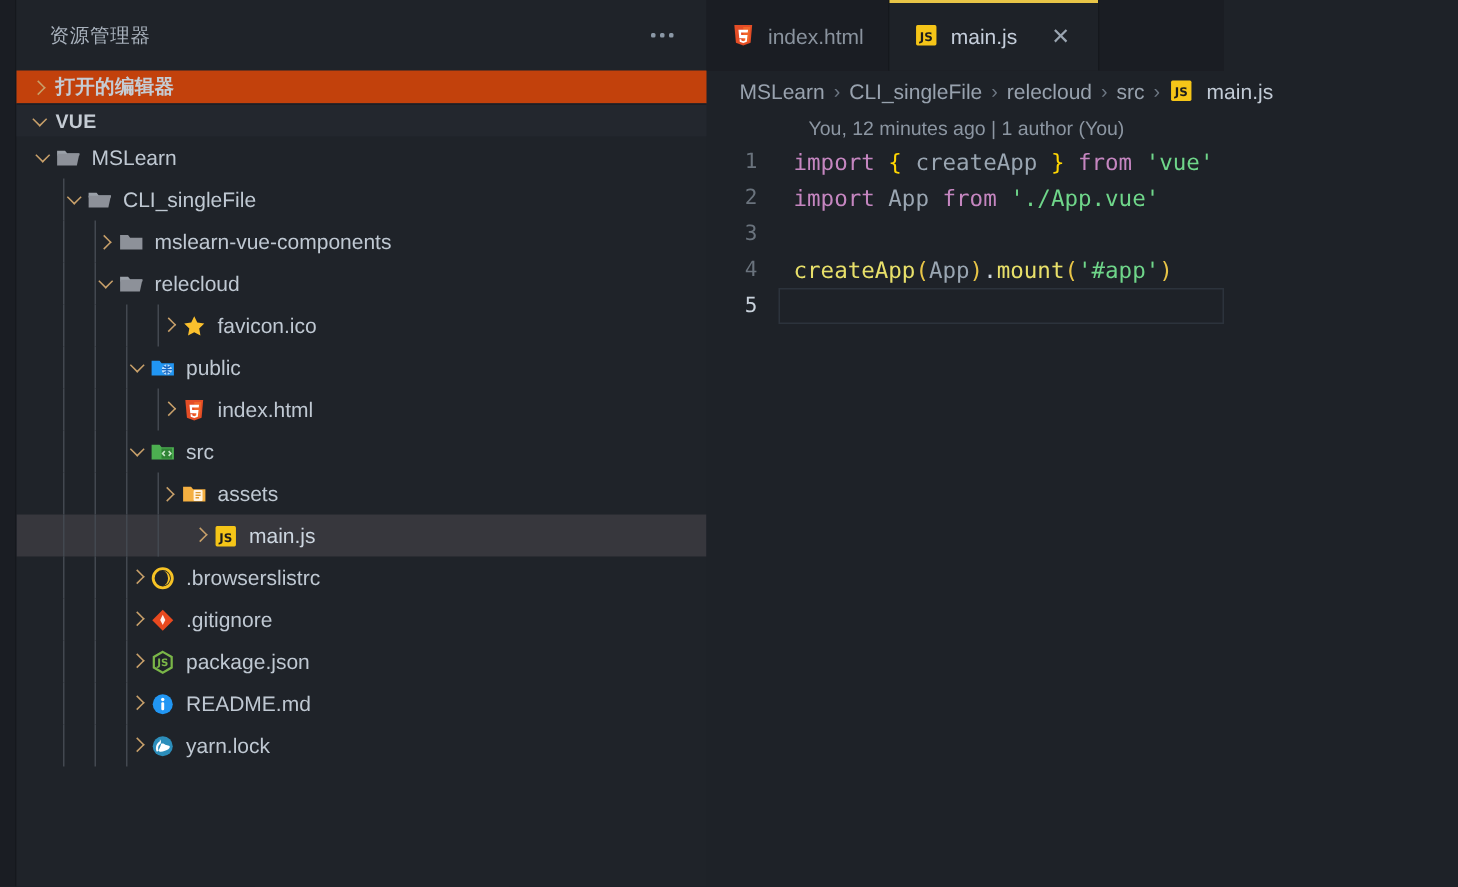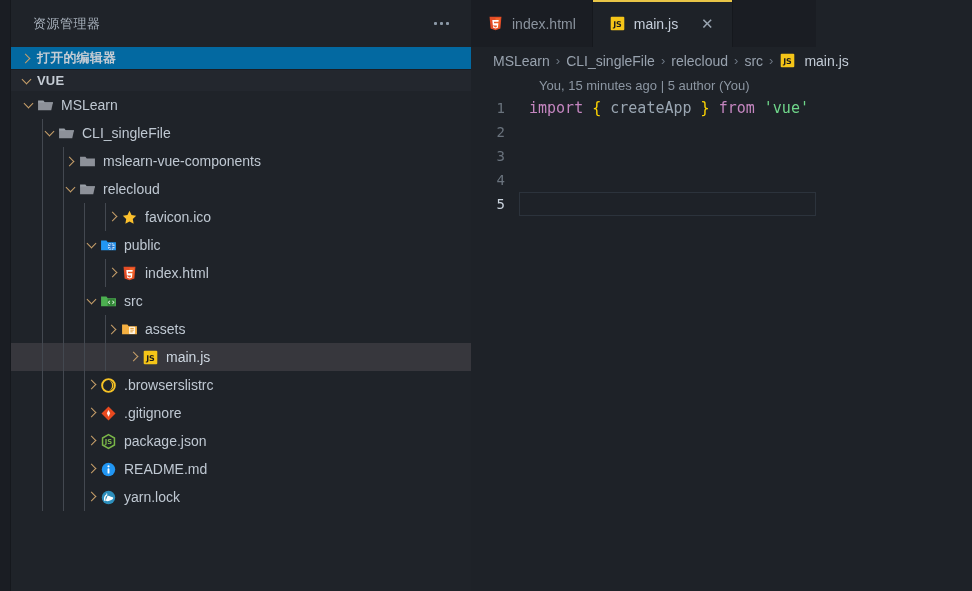--- a/index.html
+++ b/index.html
@@ -44,21 +44,21 @@
   .more-actions i {
     width: 3px; height: 3px; background: #8b98a6;
     display: block; border-radius: 1px;
   }
 
   .section-row {
     height: 22px; display: flex; align-items: center;
     padding-left: 8px; cursor: pointer;
     background: #23272e;
   }
-  .section-row.open-editors { background: #0369a1; }
+  .section-row.open-editors { background: #c2410c; }
   .section-row.vue-section { background: #23272e; border-top: 1px solid #1b1e24; }
   .section-label {
     font-size: 13px; font-weight: bold; color: #c5ccd4;
     margin-left: 2px; letter-spacing: .2px;
   }
   .section-label.cjk { font-family: "DejaVu Sans", sans-serif; font-size: 13px; }
 
   .chev {
     width: 16px; height: 16px; flex: 0 0 16px;
     position: relative; display: inline-block;
@@ -438,36 +438,38 @@
         <span class="sep">›</span>
         <span class="ic" style="margin-right: 2px;">
           <svg width="17" height="17" viewBox="0 0 16 16">
             <rect x="1.6" y="1.6" width="12.8" height="12.8" rx="1" fill="#f5c518"></rect>
              <text x="8" y="11.3" font-family="DejaVu Sans, sans-serif" font-size="7.5" font-weight="bold" fill="#1c1c1c" text-anchor="middle">JS</text>
           </svg>
         </span>
         <span class="crumb file">main.js</span>
       </div>
 
-    <div class="blame">You, 15 minutes ago | 5 author (You)</div>
+    <div class="blame">You, 12 minutes ago | 1 author (You)</div>
 
     <div class="code" id="code">
         <div class="codeline">
           <span class="gutter">1</span>
           <span class="linetext"><span class="t-kw">import </span><span class="t-brace">{ </span><span class="t-ident">createApp</span><span class="t-brace"> }</span><span class="t-kw"> from </span><span class="t-str">'vue'</span></span>
         </div>
         <div class="codeline">
           <span class="gutter">2</span>
+          <span class="linetext"><span class="t-kw">import </span><span class="t-ident">App </span><span class="t-kw">from </span><span class="t-str">'./App.vue'</span></span>
         </div>
         <div class="codeline">
           <span class="gutter">3</span>
           <span class="linetext"></span>
         </div>
         <div class="codeline">
           <span class="gutter">4</span>
+          <span class="linetext"><span class="t-fn">createApp</span><span class="t-paren">(</span><span class="t-var">App</span><span class="t-paren">)</span><span class="t-punct">.</span><span class="t-fn">mount</span><span class="t-paren">(</span><span class="t-str">'#app'</span><span class="t-paren">)</span></span>
         </div>
         <div class="codeline current">
           <span class="gutter active">5</span>
           <span class="linetext"></span>
         </div>
       </div>
   </div>
 </div>
 
 </body></html>

